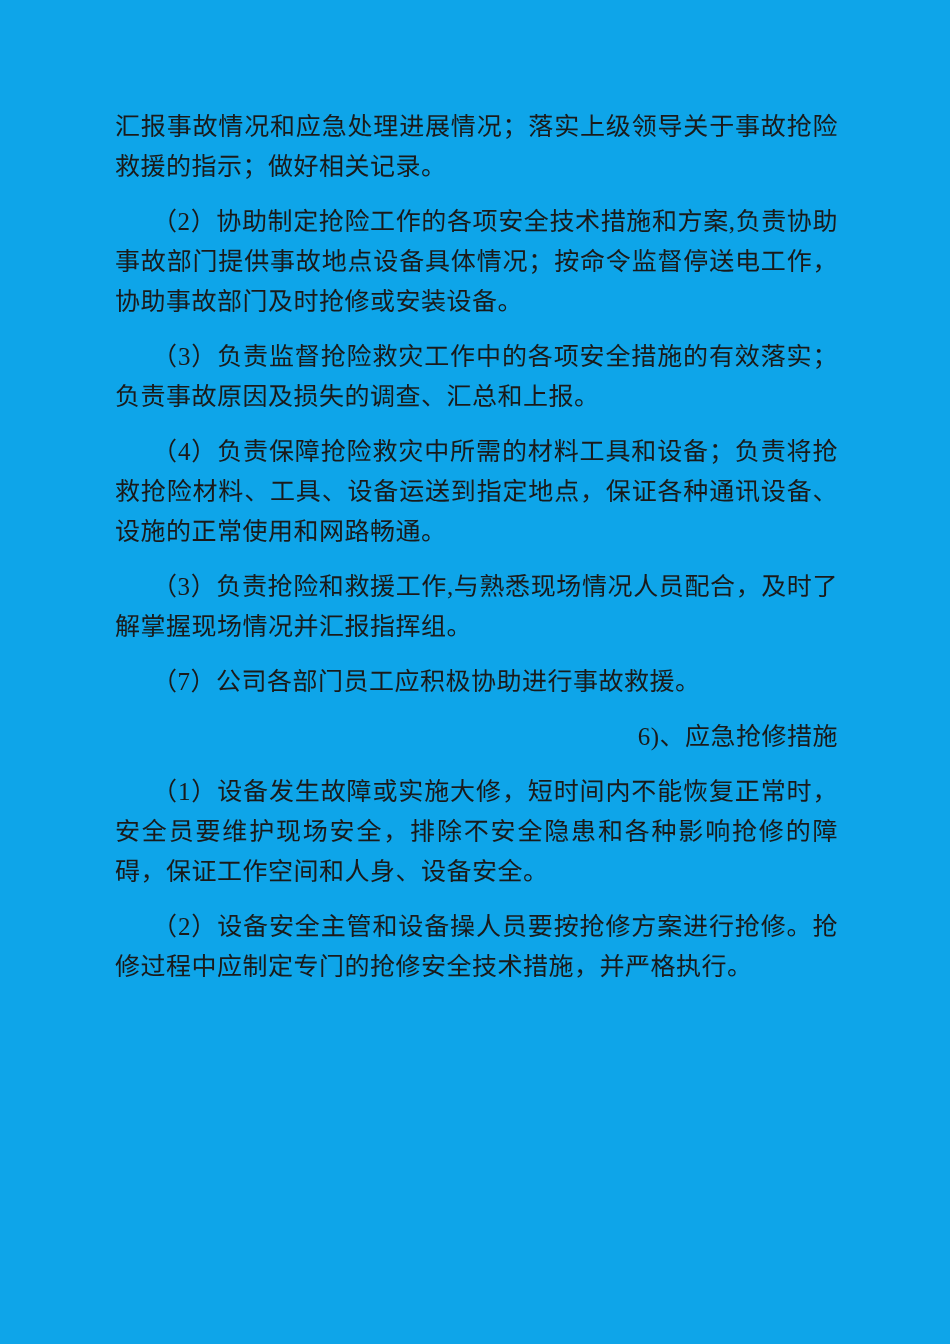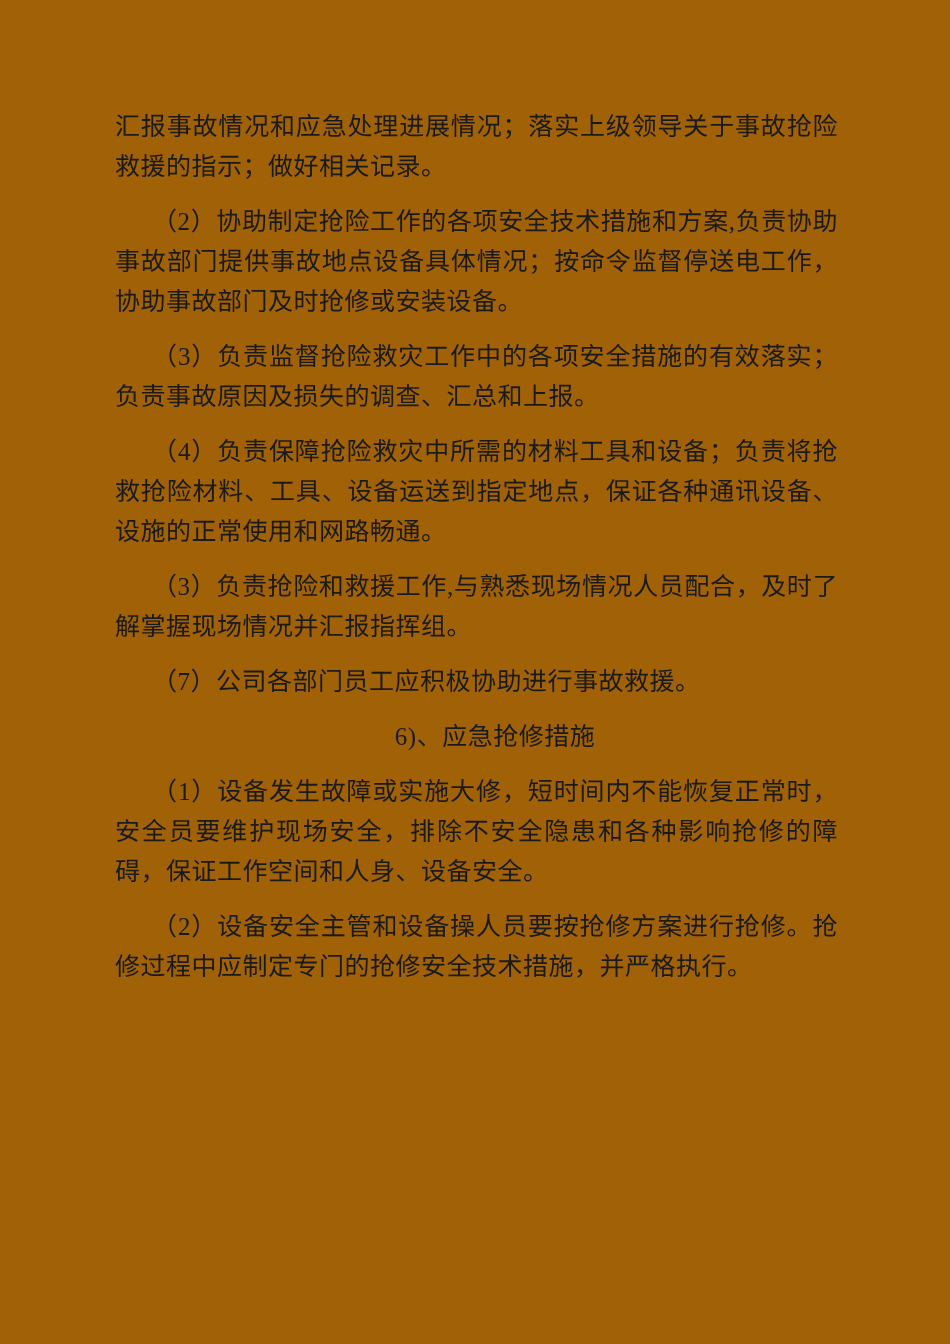--- a/index.html
+++ b/index.html
@@ -28,27 +28,27 @@
     color: #1a1a1a;
     text-align: justify;
     letter-spacing: 0.5px;
     word-break: break-all;
   }
   .doc-body p.indent {
     text-indent: 37px;
     font-family: Liberation Serif, serif;
   }
   .doc-body p.heading {
-    text-align: center;
+    text-align: right;
   }
 </style>
 </head>
 <body>
 
-<div class="page" style="background: #a16207;">
+<div class="page" style="background: #0ea5e9;">
   <div class="doc-body" id="doc-body" style="color: rgb(26, 26, 26);">
       <p class="">汇报事故情况和应急处理进展情况；落实上级领导关于事故抢险救援的指示；做好相关记录。</p>
       <p class="indent">（2）协助制定抢险工作的各项安全技术措施和方案,负责协助事故部门提供事故地点设备具体情况；按命令监督停送电工作，协助事故部门及时抢修或安装设备。</p>
       <p class="indent">（3）负责监督抢险救灾工作中的各项安全措施的有效落实；负责事故原因及损失的调查、汇总和上报。</p>
       <p class="indent">（4）负责保障抢险救灾中所需的材料工具和设备；负责将抢救抢险材料、工具、设备运送到指定地点，保证各种通讯设备、设施的正常使用和网路畅通。</p>
       <p class="indent">（3）负责抢险和救援工作,与熟悉现场情况人员配合，及时了解掌握现场情况并汇报指挥组。</p>
       <p class="indent">（7）公司各部门员工应积极协助进行事故救援。</p>
       <p class="indent heading">6)、应急抢修措施</p>
       <p class="indent">（1）设备发生故障或实施大修，短时间内不能恢复正常时，安全员要维护现场安全，排除不安全隐患和各种影响抢修的障碍，保证工作空间和人身、设备安全。</p>
       <p class="indent">（2）设备安全主管和设备操人员要按抢修方案进行抢修。抢修过程中应制定专门的抢修安全技术措施，并严格执行。</p>

